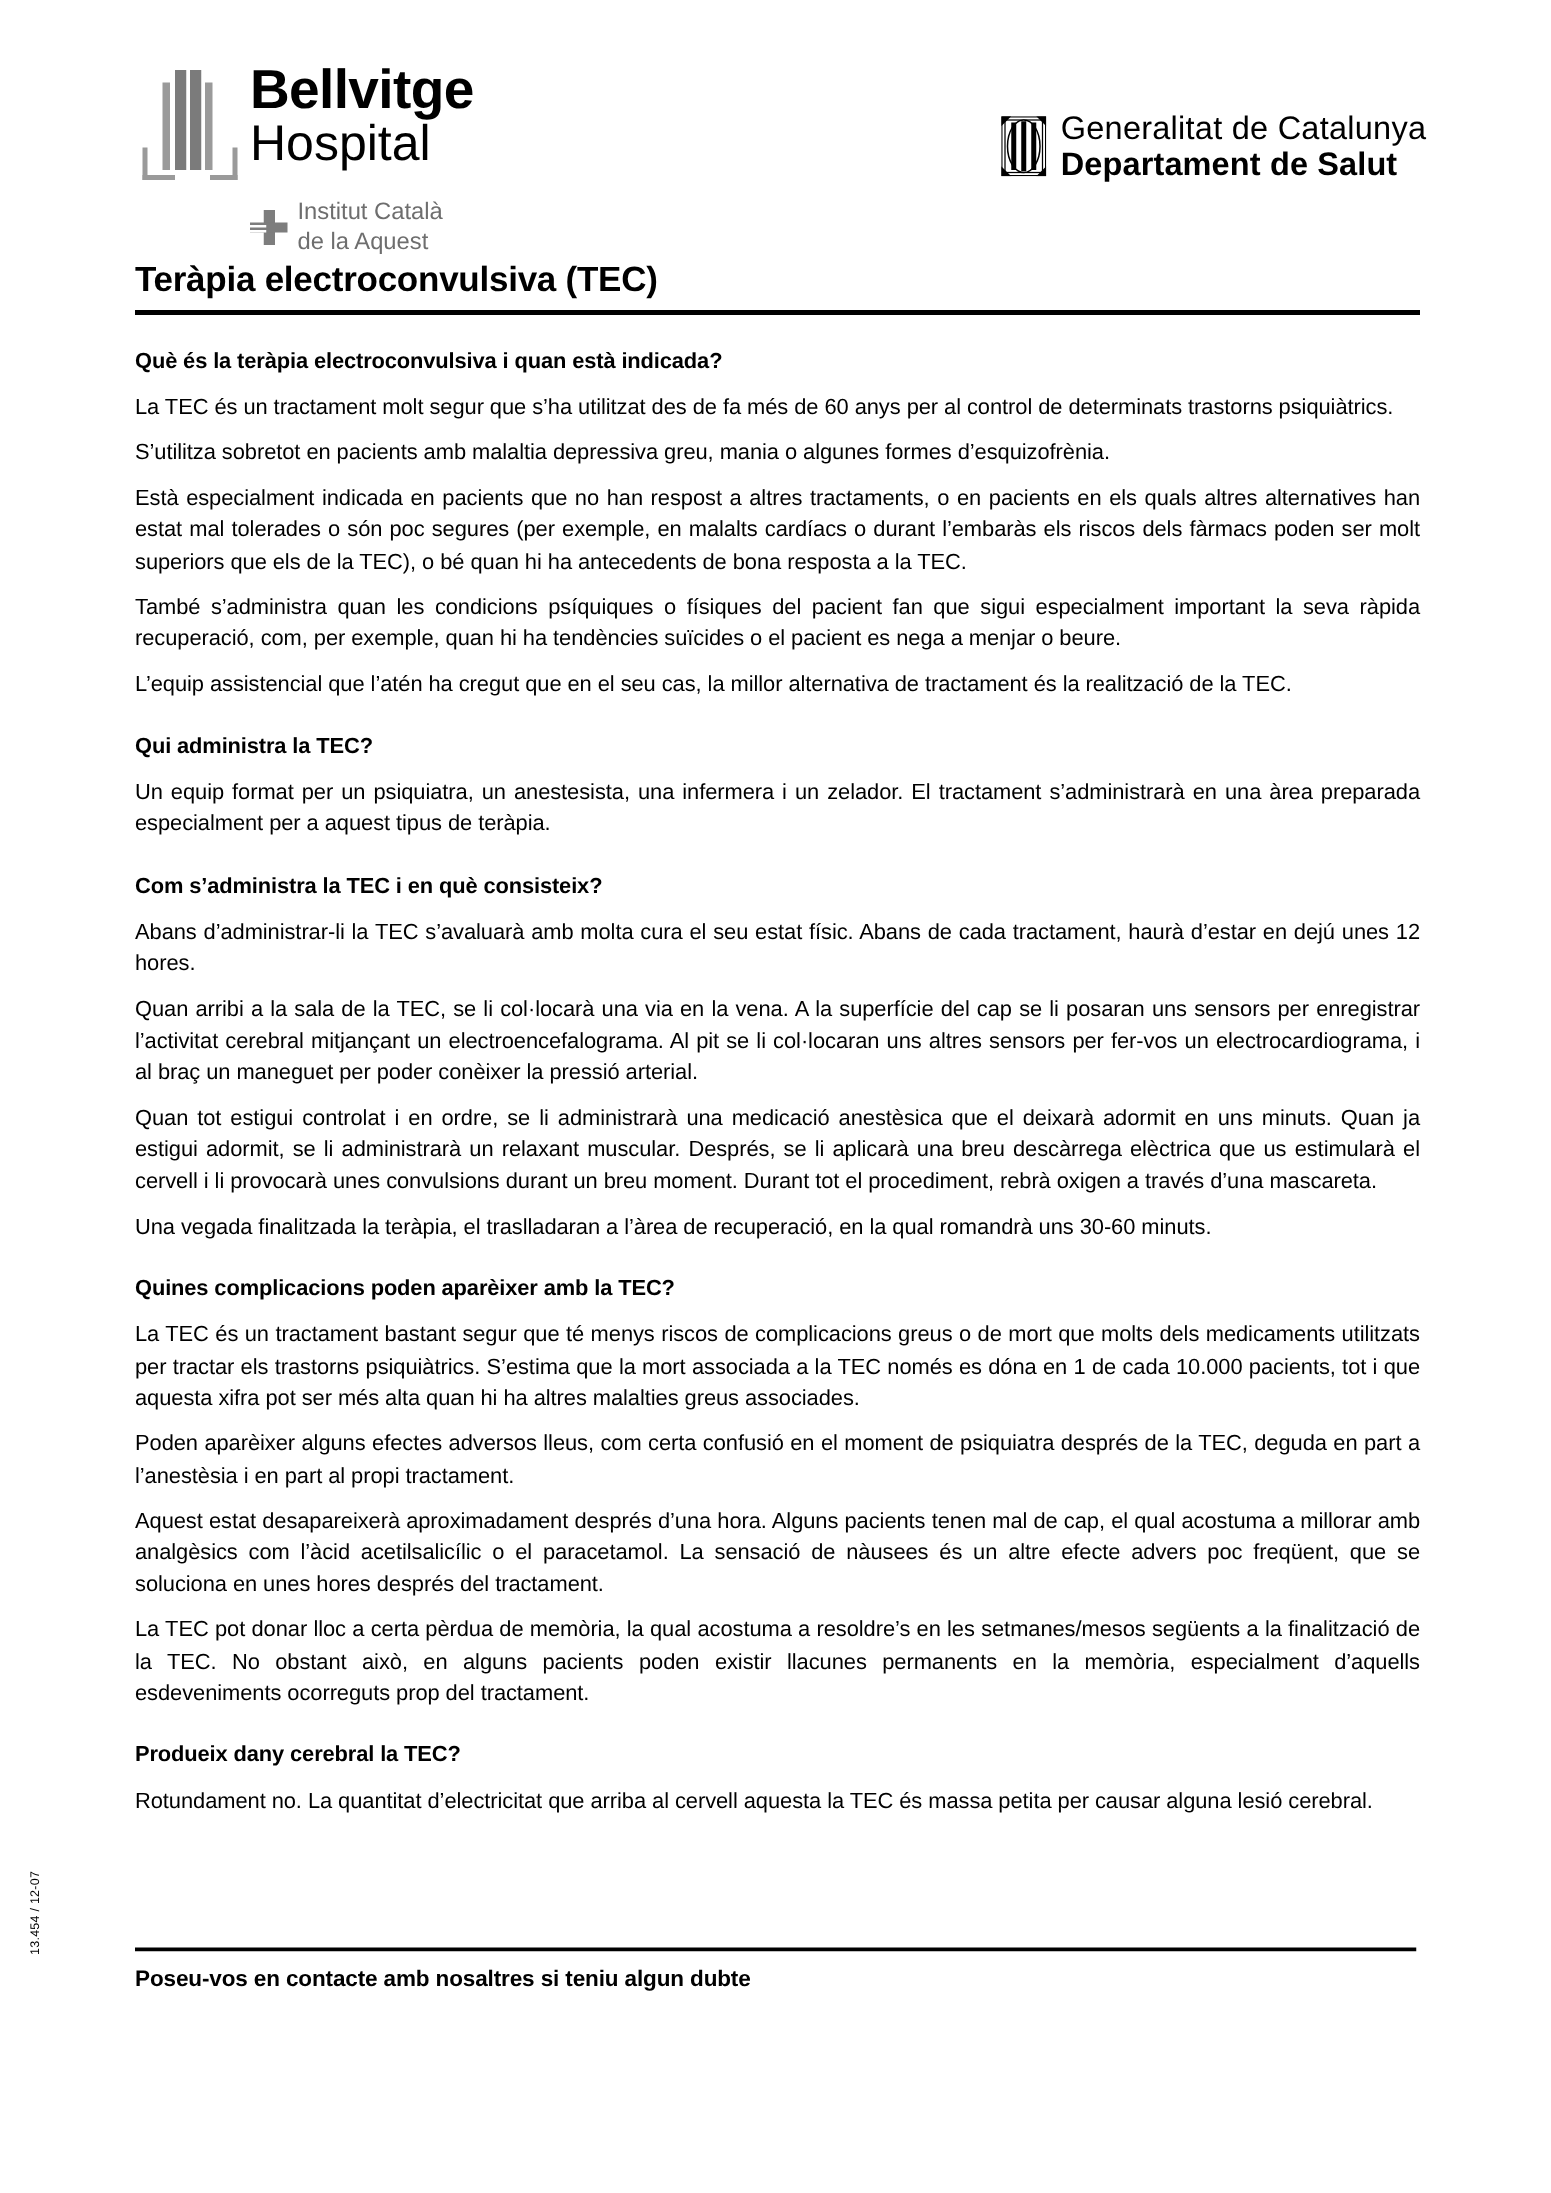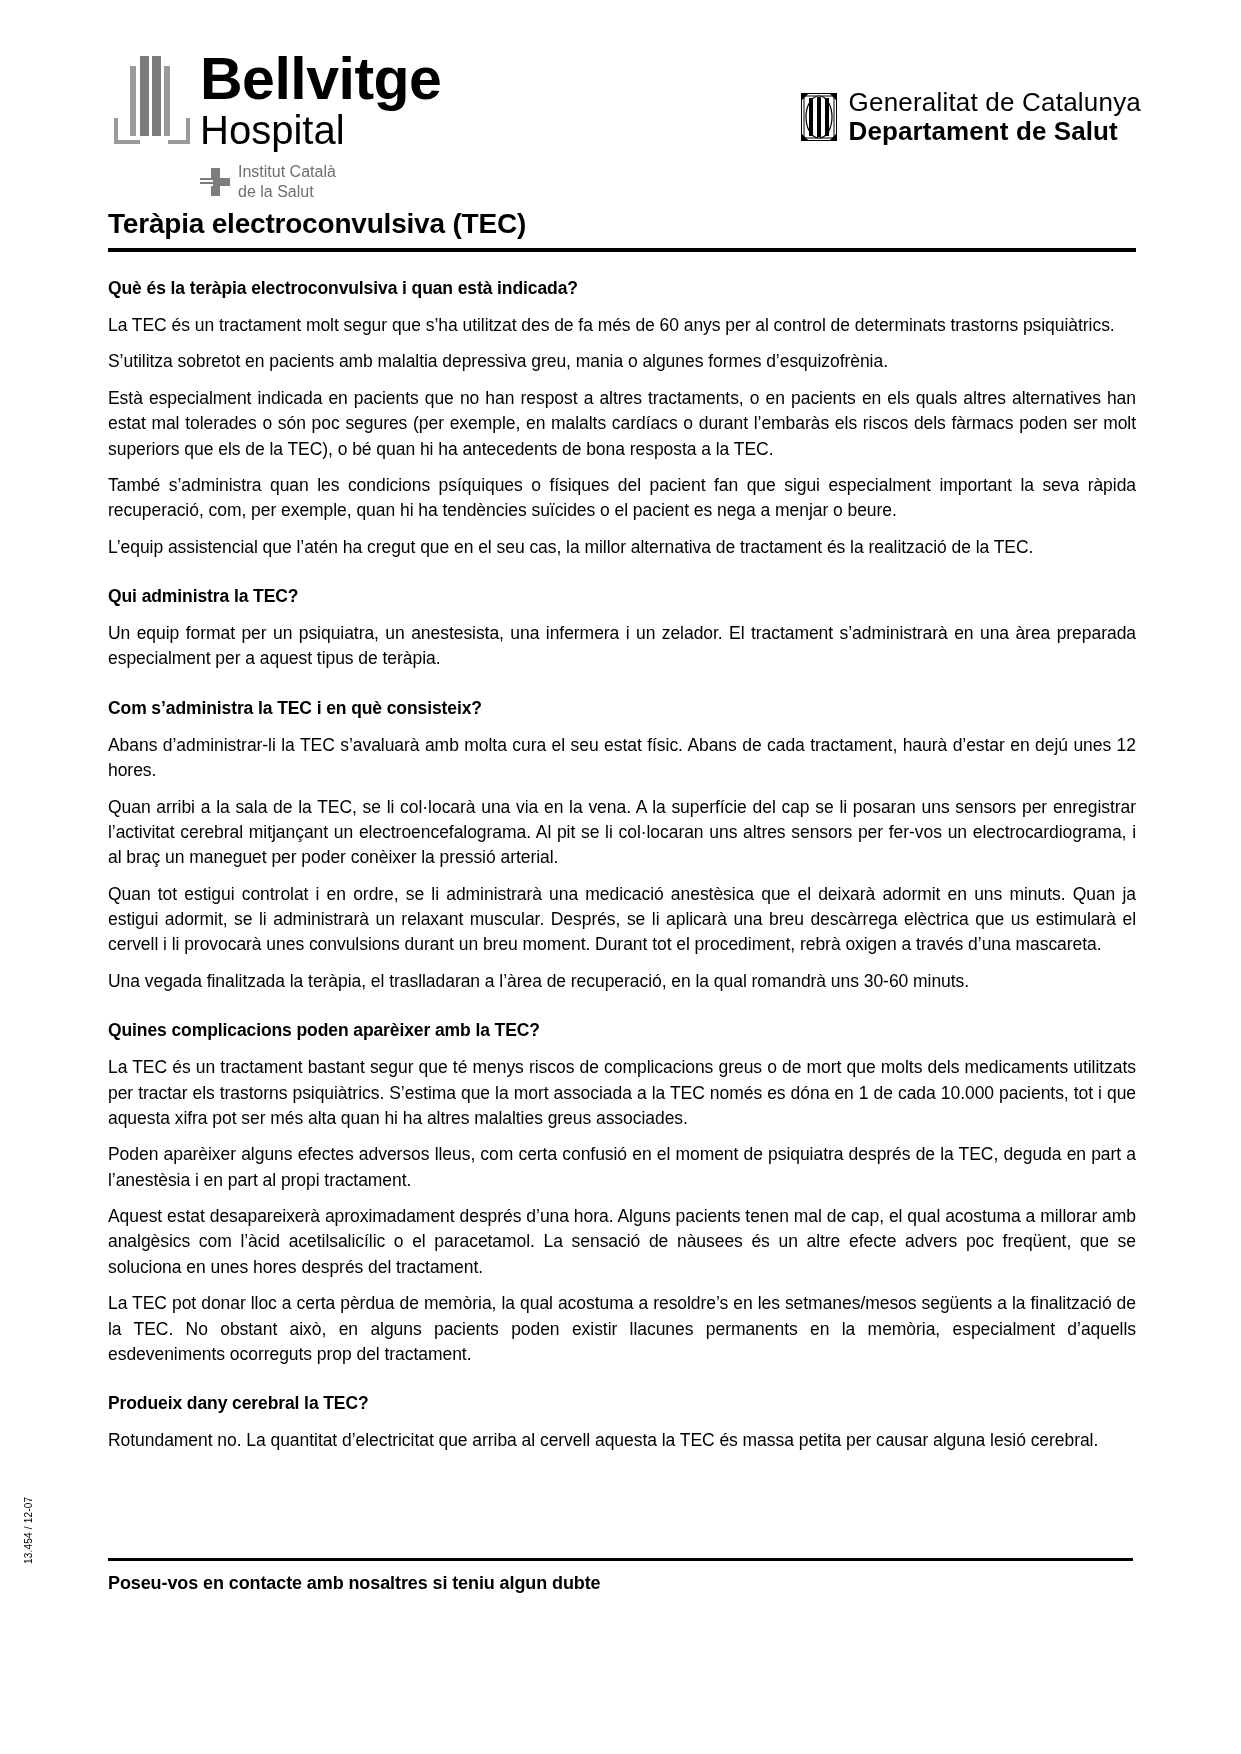--- a/index.html
+++ b/index.html
@@ -85,21 +85,21 @@
     left: 78px;
     width: 4px;
     height: 26px;
     background: #9a9a9a;
   }
   .bellvitge-words {
     line-height: 1;
     padding-top: 2px;
   }
   .bellvitge-name {
-    font-size: 59px;
+    font-size: 44px;
     font-weight: bold;
     letter-spacing: -0.5px;
     color: #000;
     line-height: 1.0;
   }
   .bellvitge-sub {
     font-size: 40px;
     font-weight: 300;
     color: #000;
     line-height: 1.08;
@@ -132,21 +132,21 @@
   }
   .ics-cross .sl1,
   .ics-cross .sl2 {
     position: absolute;
     left: 0; width: 13px; height: 2px;
     background: #ffffff;
   }
   .ics-cross .sl1 { top: 12px; }
   .ics-cross .sl2 { top: 16px; }
   .ics-text {
-    font-size: 16px;
+    font-size: 19px;
     color: #6e6e6e;
     line-height: 1.25;
     font-weight: 300;
   }
 
   .logo-gencat {
     position: absolute;
     right: 100px;
     top: 48px;
     display: flex;
@@ -264,21 +264,21 @@
       </div>
       <div class="ics">
         <div class="ics-cross">
           <span class="cv"></span>
           <span class="ch"></span>
           <span class="sl1"></span>
           <span class="sl2"></span>
         </div>
         <div class="ics-text">
           <div>Institut Català</div>
-          <div>de la Salut</div>
+          <div>de la Aquest</div>
         </div>
       </div>
     </div>
 
     <div class="logo-gencat">
       <svg class="gencat-shield" viewBox="0 0 36 48">
         <rect x="0.5" y="0.5" width="35" height="47" fill="none" stroke="#000" stroke-width="1"></rect>
         <rect x="3" y="3" width="30" height="42" fill="none" stroke="#000" stroke-width="1"></rect>
         <ellipse cx="18" cy="24" rx="13" ry="21" fill="#fff" stroke="#000" stroke-width="1.2"></ellipse>
         <g>

